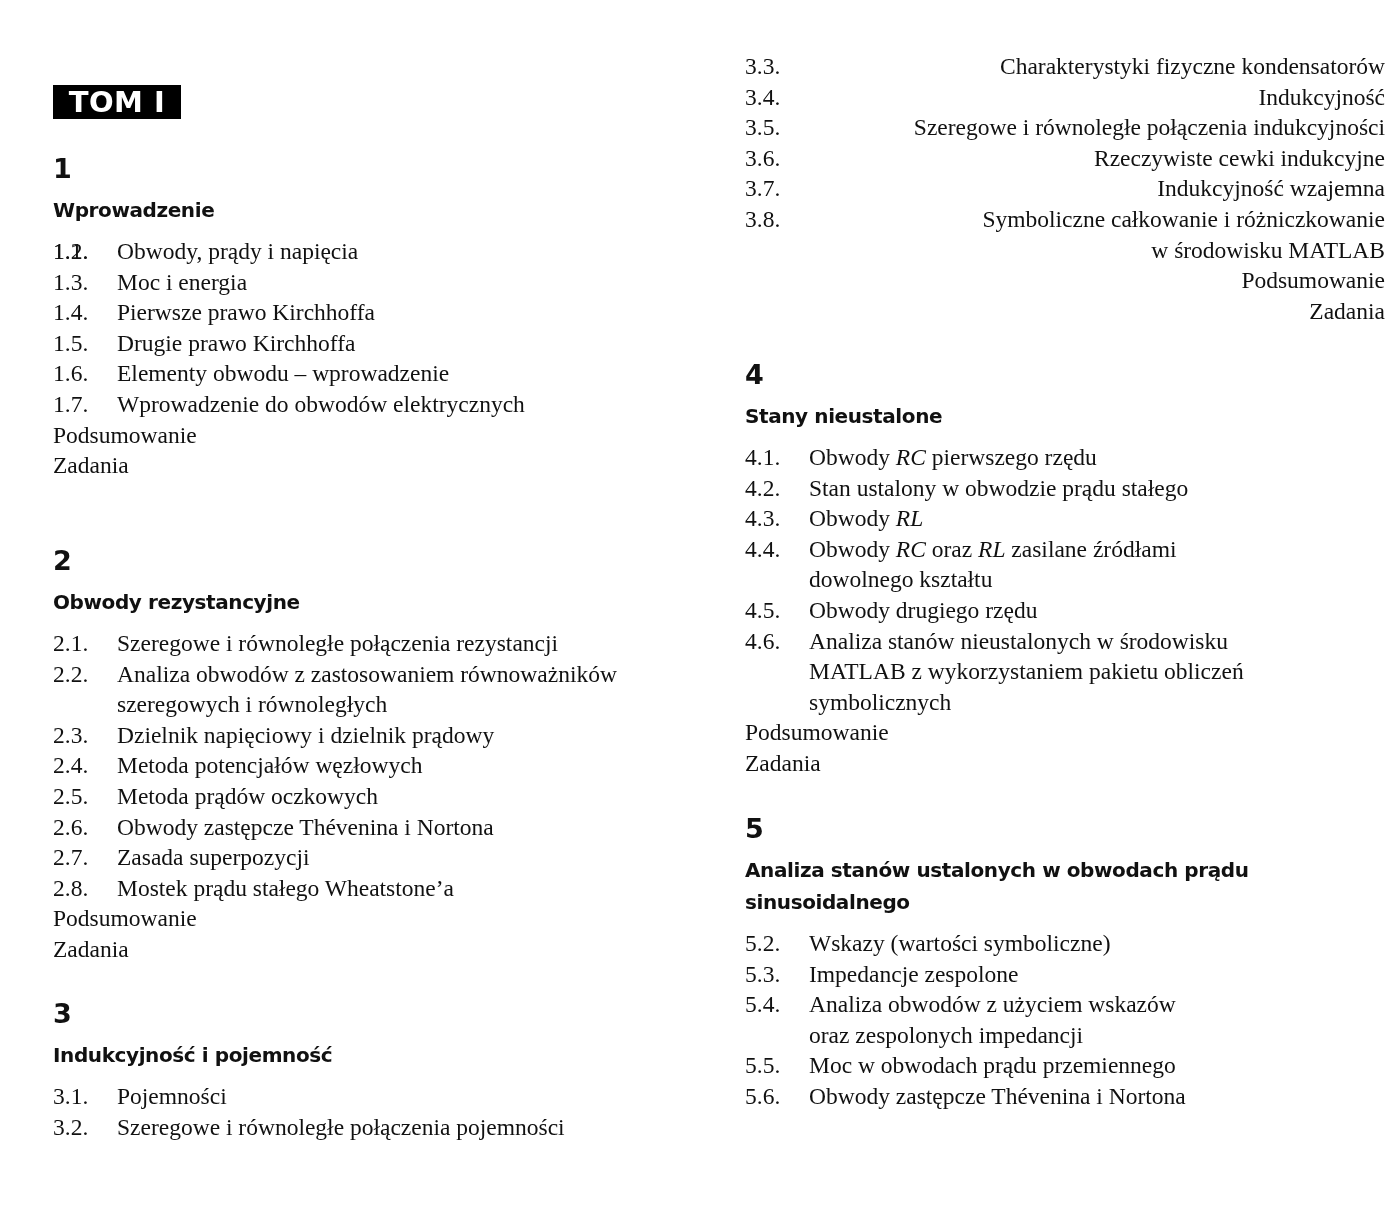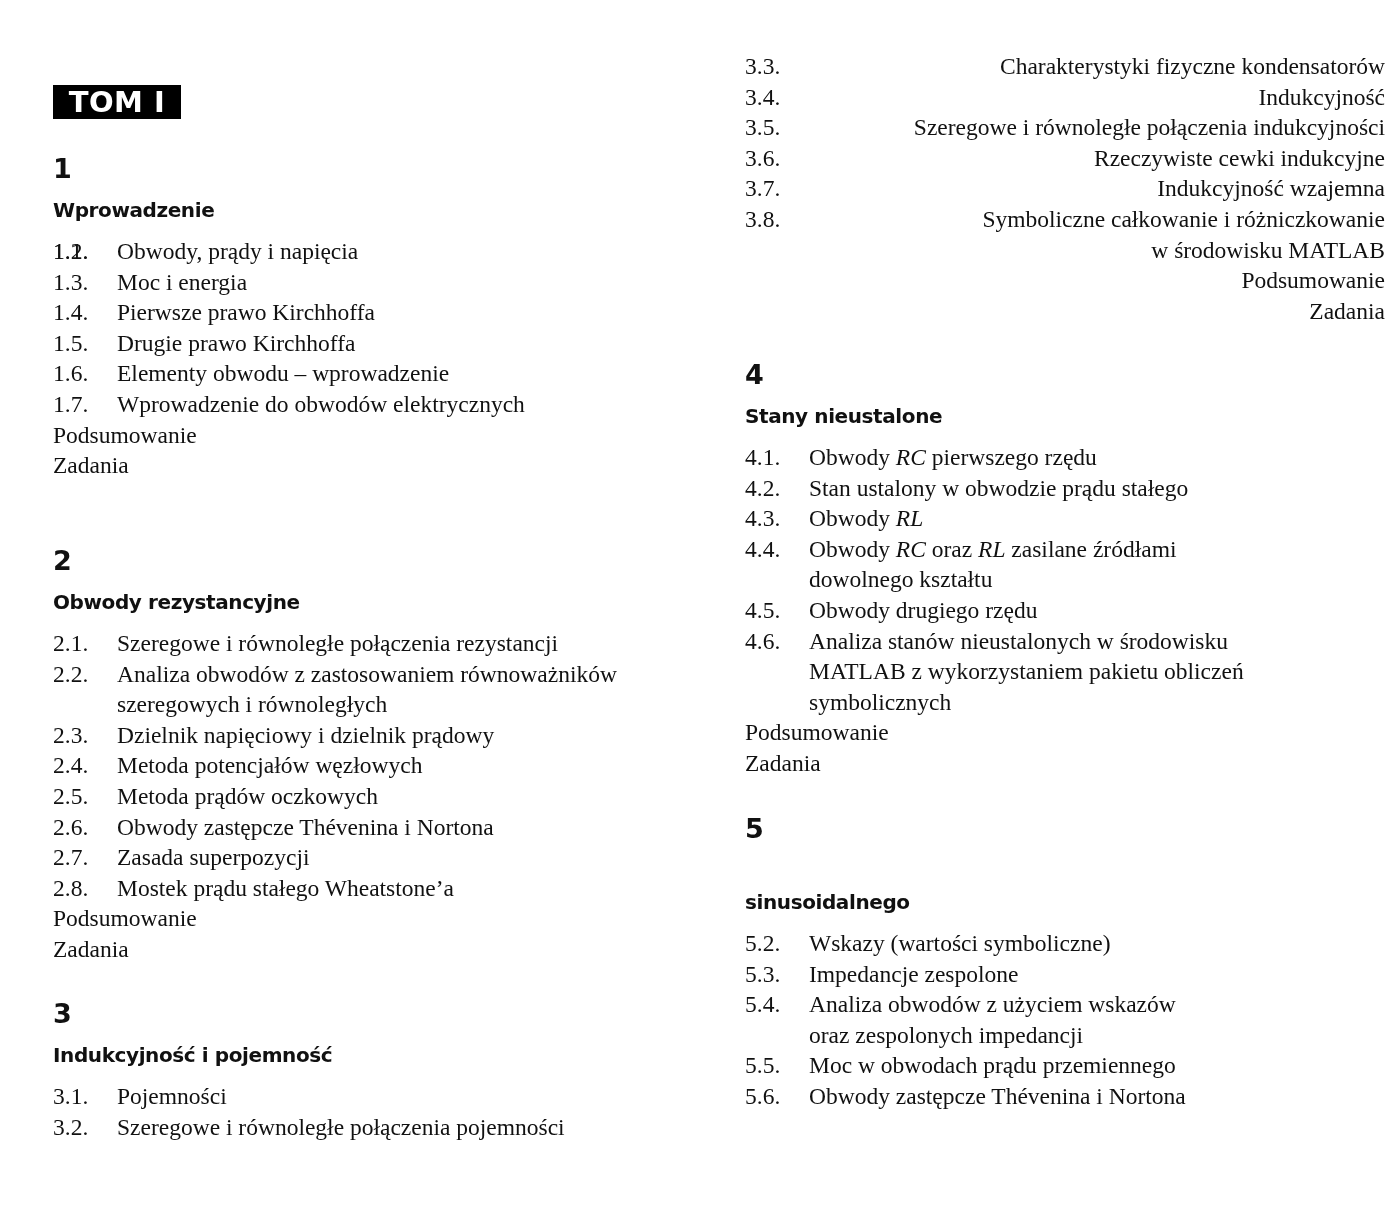--- a/index.html
+++ b/index.html
@@ -108,21 +108,21 @@
       <li class="entry"><span class="num">4.4.</span><span><span>Obwody </span><i>RC</i><span> oraz </span><i>RL</i><span> zasilane źródłami</span></span><br><span>dowolnego kształtu</span></li>
       <li class="entry"><span class="num">4.5.</span><span>Obwody drugiego rzędu</span></li>
       <li class="entry"><span class="num">4.6.</span><span>Analiza stanów nieustalonych w środowisku</span><br><span>MATLAB z wykorzystaniem pakietu obliczeń</span><br><span>symbolicznych</span></li>
       <li class="entry plain">Podsumowanie</li>
       <li class="entry plain">Zadania</li>
     </ul>
   </section>
 
   <section class="chapter" style="top:810px;">
     <div class="chap-num">5</div>
-    <div class="chap-title"><br><span>sinusoidalnego</span></div>
+    <div class="chap-title"><span>Analiza stanów ustalonych w obwodach prądu</span><br><span>sinusoidalnego</span></div>
     <ul class="entries">
       <li class="entry"><span class="num">5.2.</span><span>Wskazy (wartości symboliczne)</span></li>
       <li class="entry"><span class="num">5.3.</span><span>Impedancje zespolone</span></li>
       <li class="entry"><span class="num">5.4.</span><span>Analiza obwodów z użyciem wskazów</span><br><span>oraz zespolonych impedancji</span></li>
       <li class="entry"><span class="num">5.5.</span><span>Moc w obwodach prądu przemiennego</span></li>
       <li class="entry"><span class="num">5.6.</span><span>Obwody zastępcze Thévenina i Nortona</span></li>
     </ul>
   </section>
 </div>
 

